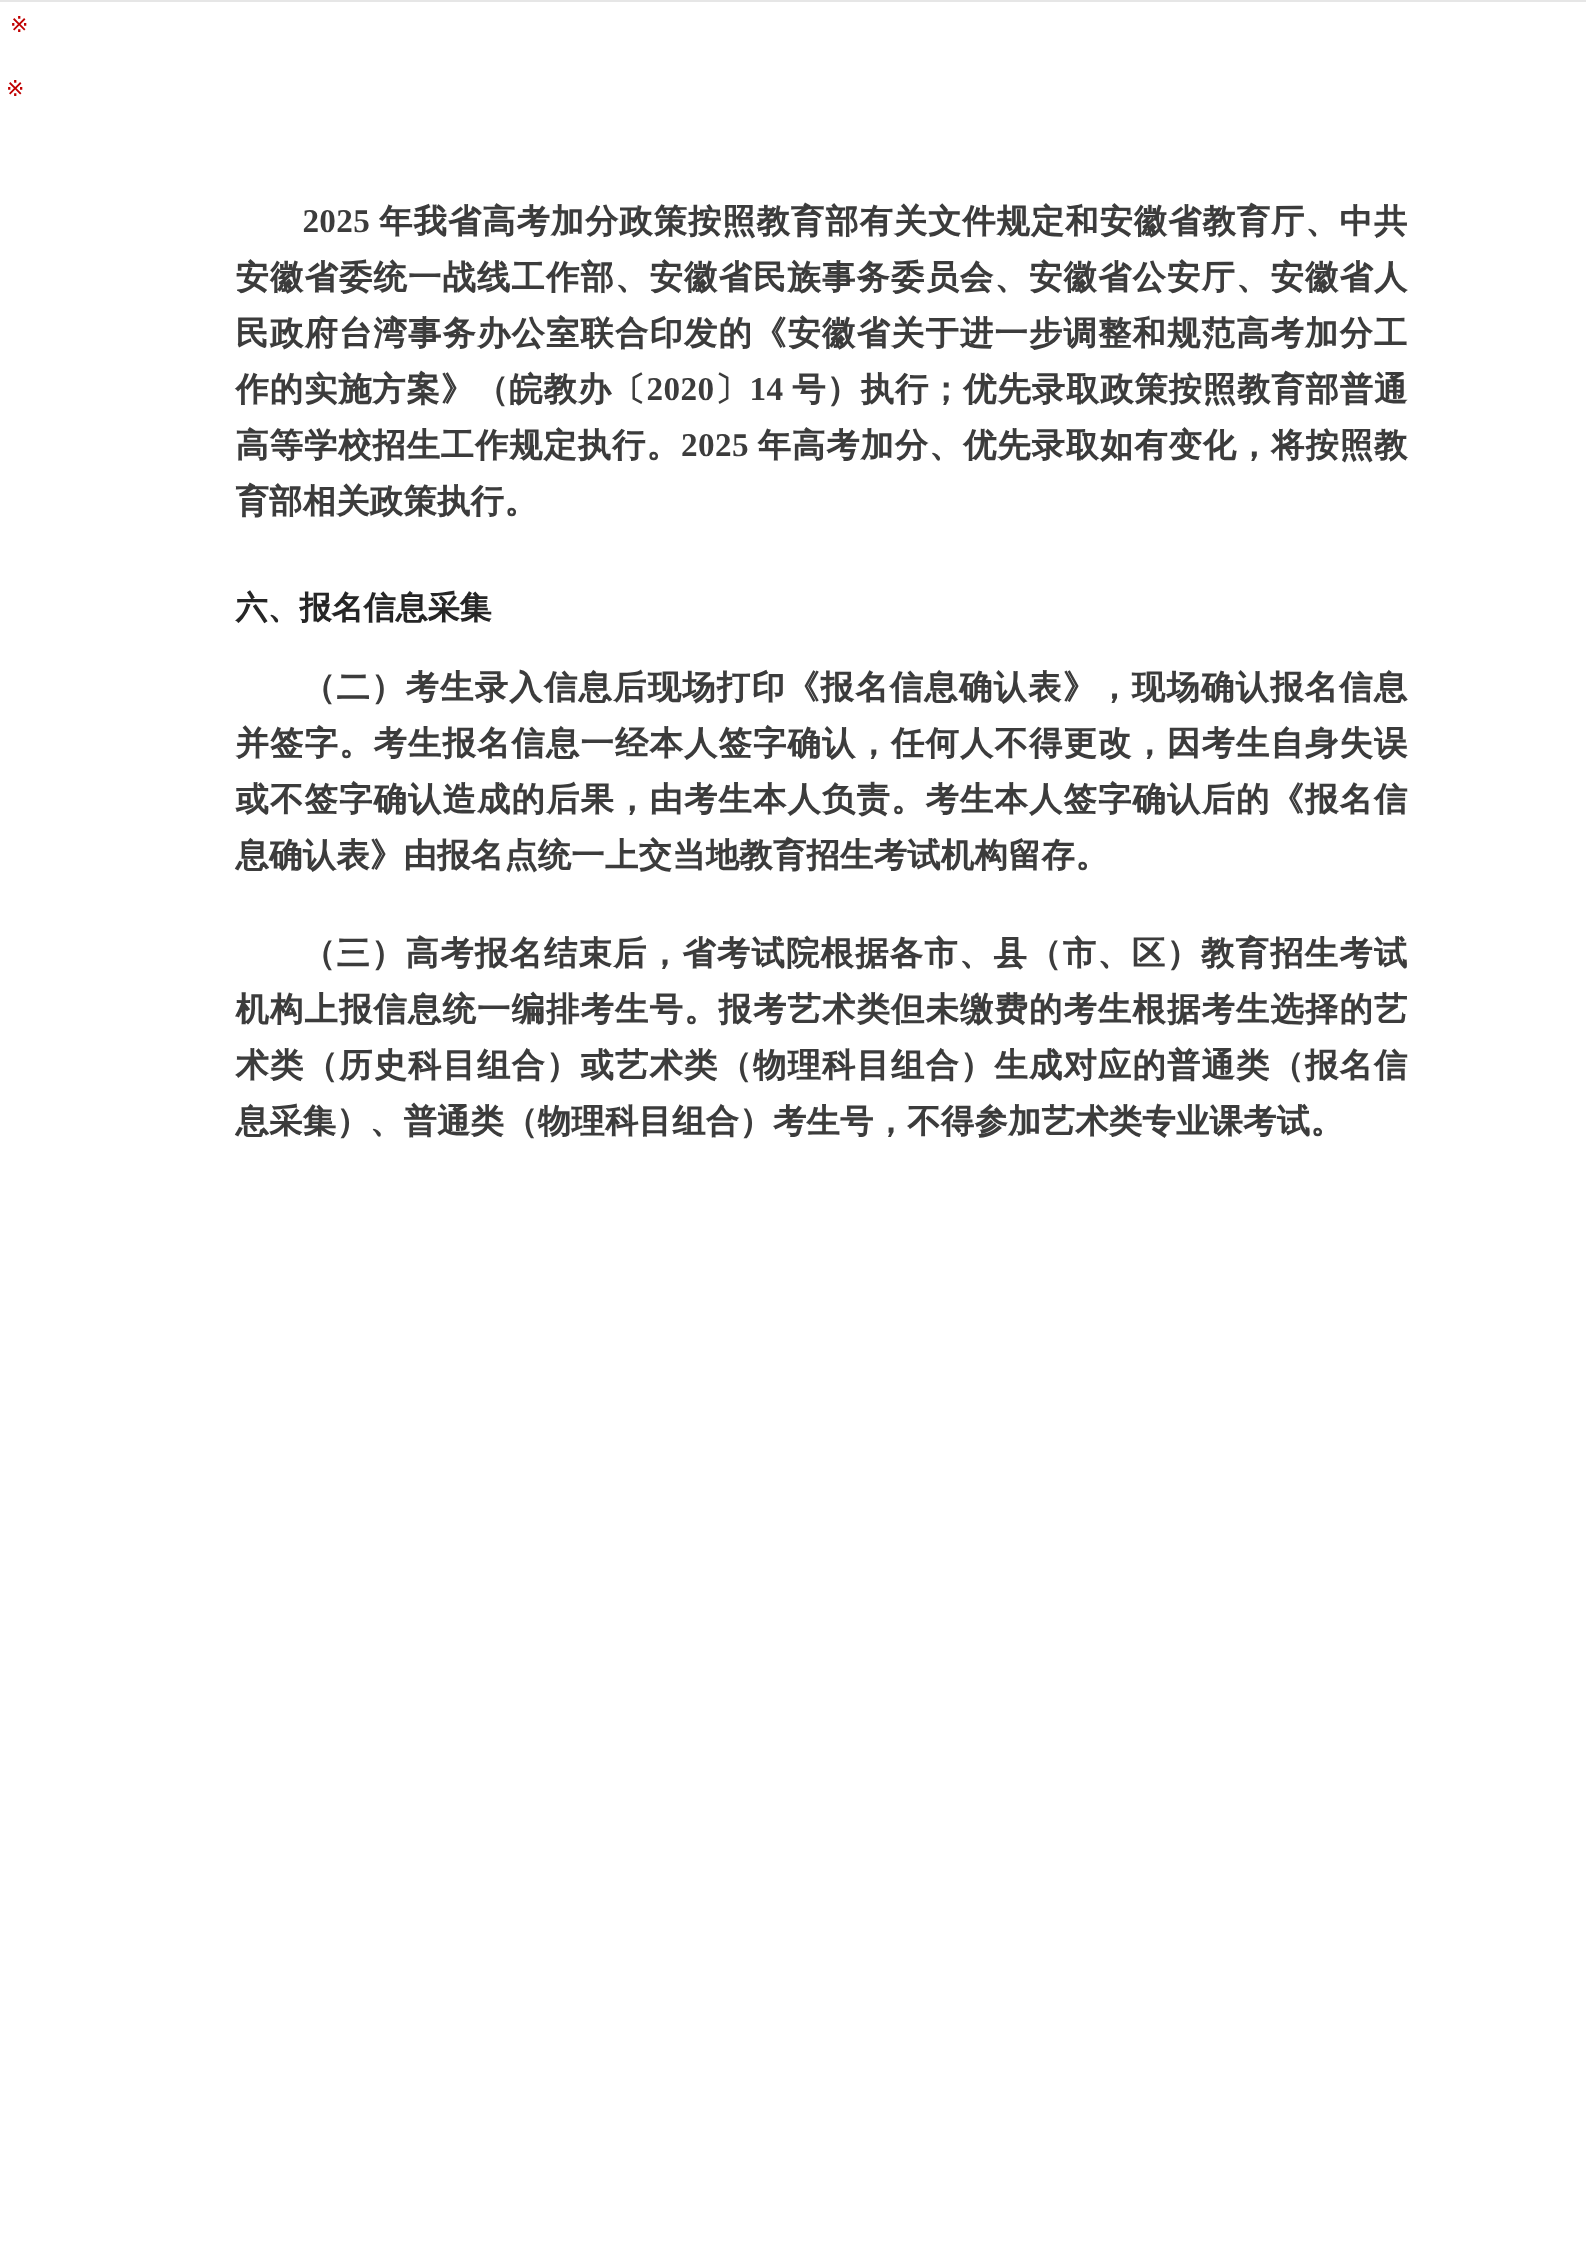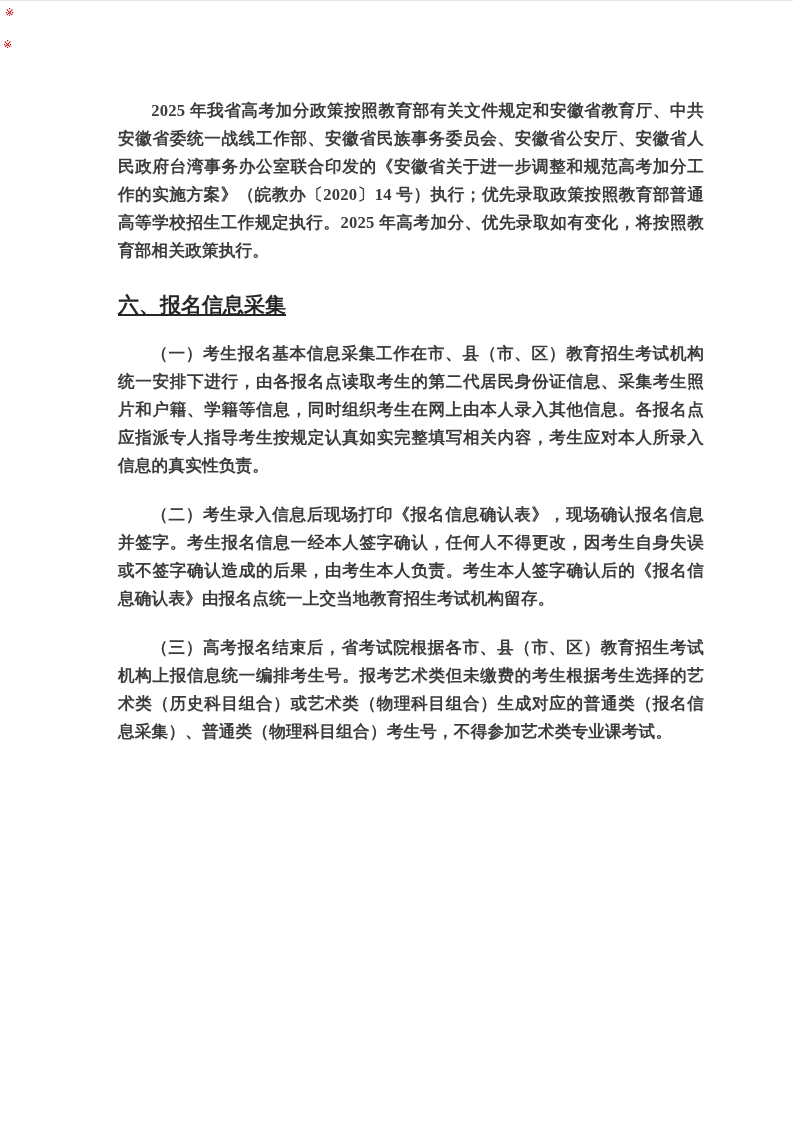--- a/index.html
+++ b/index.html
@@ -34,46 +34,44 @@
     margin: 0 0 21px 0;
     font-size: 16.6px;
     line-height: 28px;
     text-indent: 2em;
     text-align: justify;
     color: #3c3c3c;
     letter-spacing: 0.2px;
     font-weight: bold;
   }
   .content h2 {
-    margin: 26px 0 21px 0;
-    font-size: 21px;
+    margin: 26px 0 11px 0;
+    font-size: 16px;
     line-height: 28px;
     font-weight: 700;
     color: #262626;
     text-indent: 0;
-    text-decoration: underline;
   }
 </style>
 </head>
 <body>
 
 <div class="page">
 
   <span class="margin-mark m1" style="color: rgb(192, 0, 0);">※</span>
   <span class="margin-mark m2" style="color: rgb(192, 0, 0);">※</span>
 
   <div class="content">
 
     <p>2025 年我省高考加分政策按照教育部有关文件规定和安徽省教育厅、中共安徽省委统一战线工作部、安徽省民族事务委员会、安徽省公安厅、安徽省人民政府台湾事务办公室联合印发的《安徽省关于进一步调整和规范高考加分工作的实施方案》（皖教办〔2020〕14 号）执行；优先录取政策按照教育部普通高等学校招生工作规定执行。2025 年高考加分、优先录取如有变化，将按照教育部相关政策执行。</p>
 
 
 
     <h2>六、报名信息采集</h2>
 
-    <p>（一）考生报名基本信息采集工作在市、县（市、区）教育招生考试机构统一安排下进行，由各报名点读取考生的第二代居民身份证信息、采集考生照片和户籍、学籍等信息，同时组织考生在网上由本人录入其他信息。各报名点应指派专人指导考生按规定认真如实完整填写相关内容，考生应对本人所录入信息的真实性负责。</p>
 
     <p>（二）考生录入信息后现场打印《报名信息确认表》，现场确认报名信息并签字。考生报名信息一经本人签字确认，任何人不得更改，因考生自身失误或不签字确认造成的后果，由考生本人负责。考生本人签字确认后的《报名信息确认表》由报名点统一上交当地教育招生考试机构留存。</p>
 
     <p>（三）高考报名结束后，省考试院根据各市、县（市、区）教育招生考试机构上报信息统一编排考生号。报考艺术类但未缴费的考生根据考生选择的艺术类（历史科目组合）或艺术类（物理科目组合）生成对应的普通类（报名信息采集）、普通类（物理科目组合）考生号，不得参加艺术类专业课考试。</p>
 
 
   </div>
 </div>
 
 </body></html>

